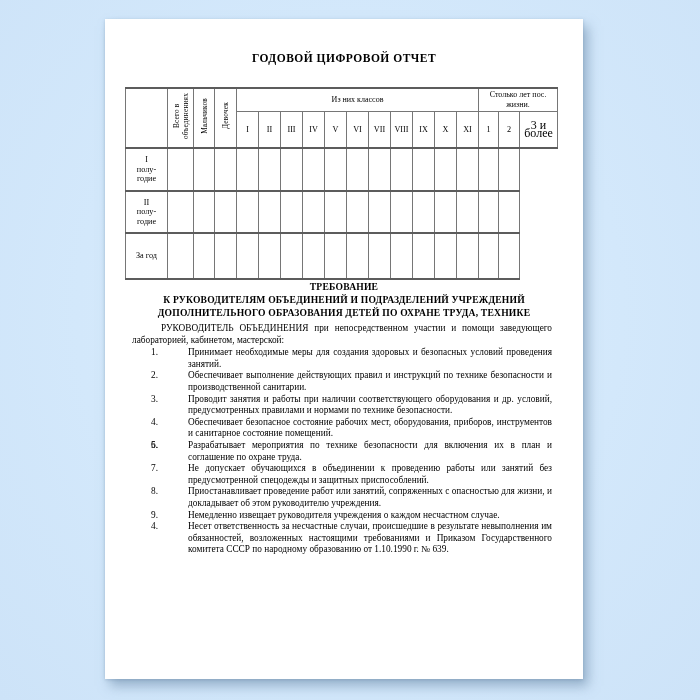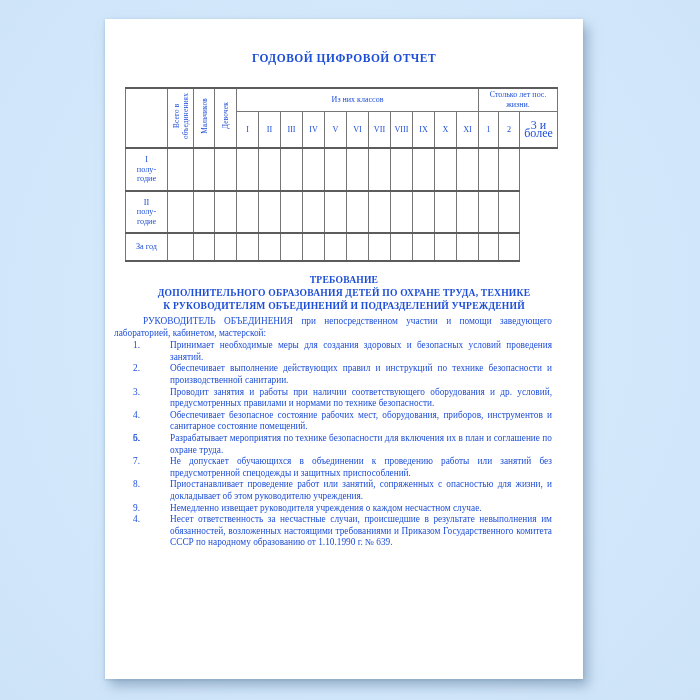--- a/index.html
+++ b/index.html
@@ -9,21 +9,21 @@
     background: radial-gradient(ellipse at 50% 45%, #ddeefd 0%, #d3e8fb 55%, #cde3f8 100%);
     position: relative;
     overflow: hidden;
   }
   .page {
     position: absolute;
     left: 105px; top: 19px;
     width: 478px; height: 660px;
     background: #ffffff;
     box-shadow: 5px 7px 11px rgba(104, 135, 166, 0.55), 0 1px 3px rgba(104, 135, 166, 0.35);
-    color: #1d4ed8;
+    color: #000000;
   }
   .doc-title {
     margin-top: 33px;
     text-align: center;
     font-weight: bold;
     font-size: 11.5px;
     letter-spacing: 0.5px;
   }
   
   .rt {
@@ -61,29 +61,28 @@
   }
   .rt .sub th { font-size: 8.2px; }
   .rt .sub .wide { font-size: 12px; line-height: 8.5px; white-space: pre-line; }
   .rt tbody th.rowlab {
     font-size: 8.2px;
     line-height: 9.5px;
     white-space: pre-line;
   }
   
   .req-heading {
-    margin-top: 11px;
     text-align: center;
     font-weight: bold;
     font-size: 9.6px;
     line-height: 13px;
     letter-spacing: 0.2px;
   }
   .bodytext {
-    padding: 0 31px 0 9px;
+    padding: 0 31px 0 27px;
     font-size: 9.3px;
     line-height: 11.6px;
   }
   .intro {
     margin-top: 4px;
     text-indent: 29px;
     text-align: justify;
   }
   .numlist { margin-top: 1px; list-style: none; }
   .item {
@@ -186,21 +185,21 @@
           <td></td>
           <td></td>
           <td></td>
           <td></td>
           <td></td>
           <td></td>
           <td></td>
           <td></td>
           <td></td>
       </tr>
-      <tr style="height:28px">
+      <tr style="height:46px">
         <th class="rowlab">За год</th>
         <td></td>
           <td></td>
           <td></td>
           <td></td>
           <td></td>
           <td></td>
           <td></td>
           <td></td>
           <td></td>
@@ -210,22 +209,22 @@
           <td></td>
           <td></td>
           <td></td>
           <td></td>
       </tr>
     </tbody>
   </table>
 
   <div class="req-heading">
     <div>ТРЕБОВАНИЕ</div>
+    <div>К РУКОВОДИТЕЛЯМ ОБЪЕДИНЕНИЙ И ПОДРАЗДЕЛЕНИЙ УЧРЕЖДЕНИЙ</div>
     <div>ДОПОЛНИТЕЛЬНОГО ОБРАЗОВАНИЯ ДЕТЕЙ ПО ОХРАНЕ ТРУДА, ТЕХНИКЕ</div>
-    <div>К РУКОВОДИТЕЛЯМ ОБЪЕДИНЕНИЙ И ПОДРАЗДЕЛЕНИЙ УЧРЕЖДЕНИЙ</div>
   </div>
 
   <div class="bodytext">
     <p class="intro">РУКОВОДИТЕЛЬ ОБЪЕДИНЕНИЯ при непосредственном участии и помощи заведующего лабораторией, кабинетом, мастерской:</p>
     <ol class="numlist">
       <li class="item"><span class="num">1.</span><span>Принимает необходимые меры для создания здоровых и безопасных условий проведения занятий.</span></li>
       <li class="item"><span class="num">2.</span><span>Обеспечивает выполнение действующих правил и инструкций по технике безопасности и производственной санитарии.</span></li>
       <li class="item"><span class="num">3.</span><span>Проводит занятия и работы при наличии соответствующего оборудования и др. условий, предусмотренных правилами и нормами по технике безопасности.</span></li>
       <li class="item"><span class="num">4.</span><span>Обеспечивает безопасное состояние рабочих мест, оборудования, приборов, инструментов и санитарное состояние помещений.</span></li>
       <li class="item"><span class="num">5.</span></li>

